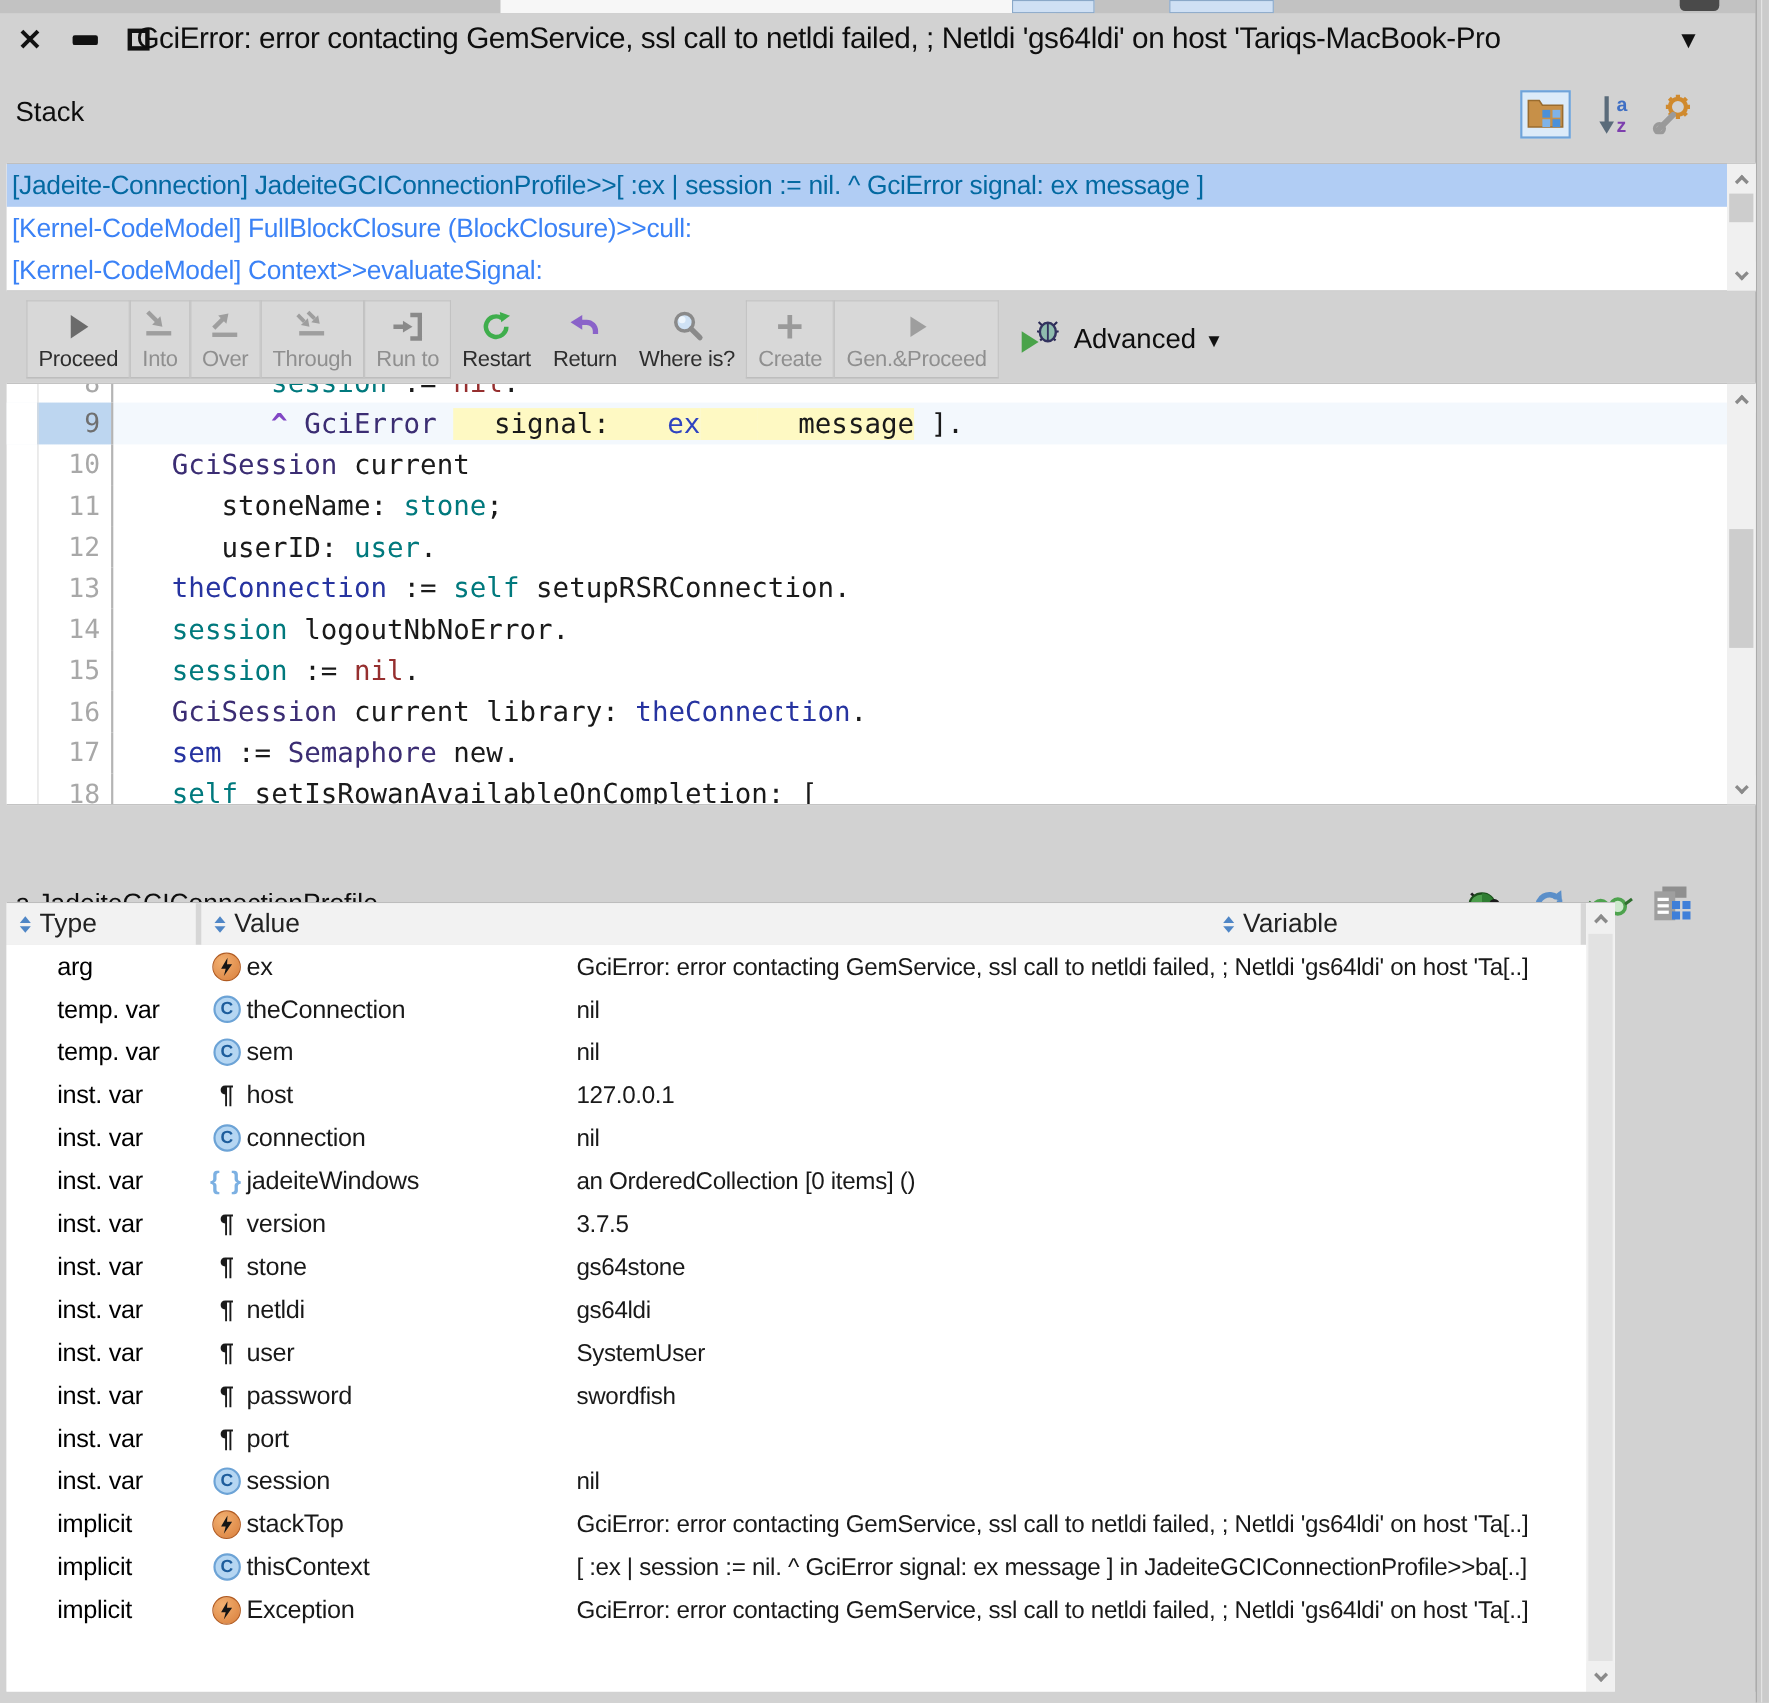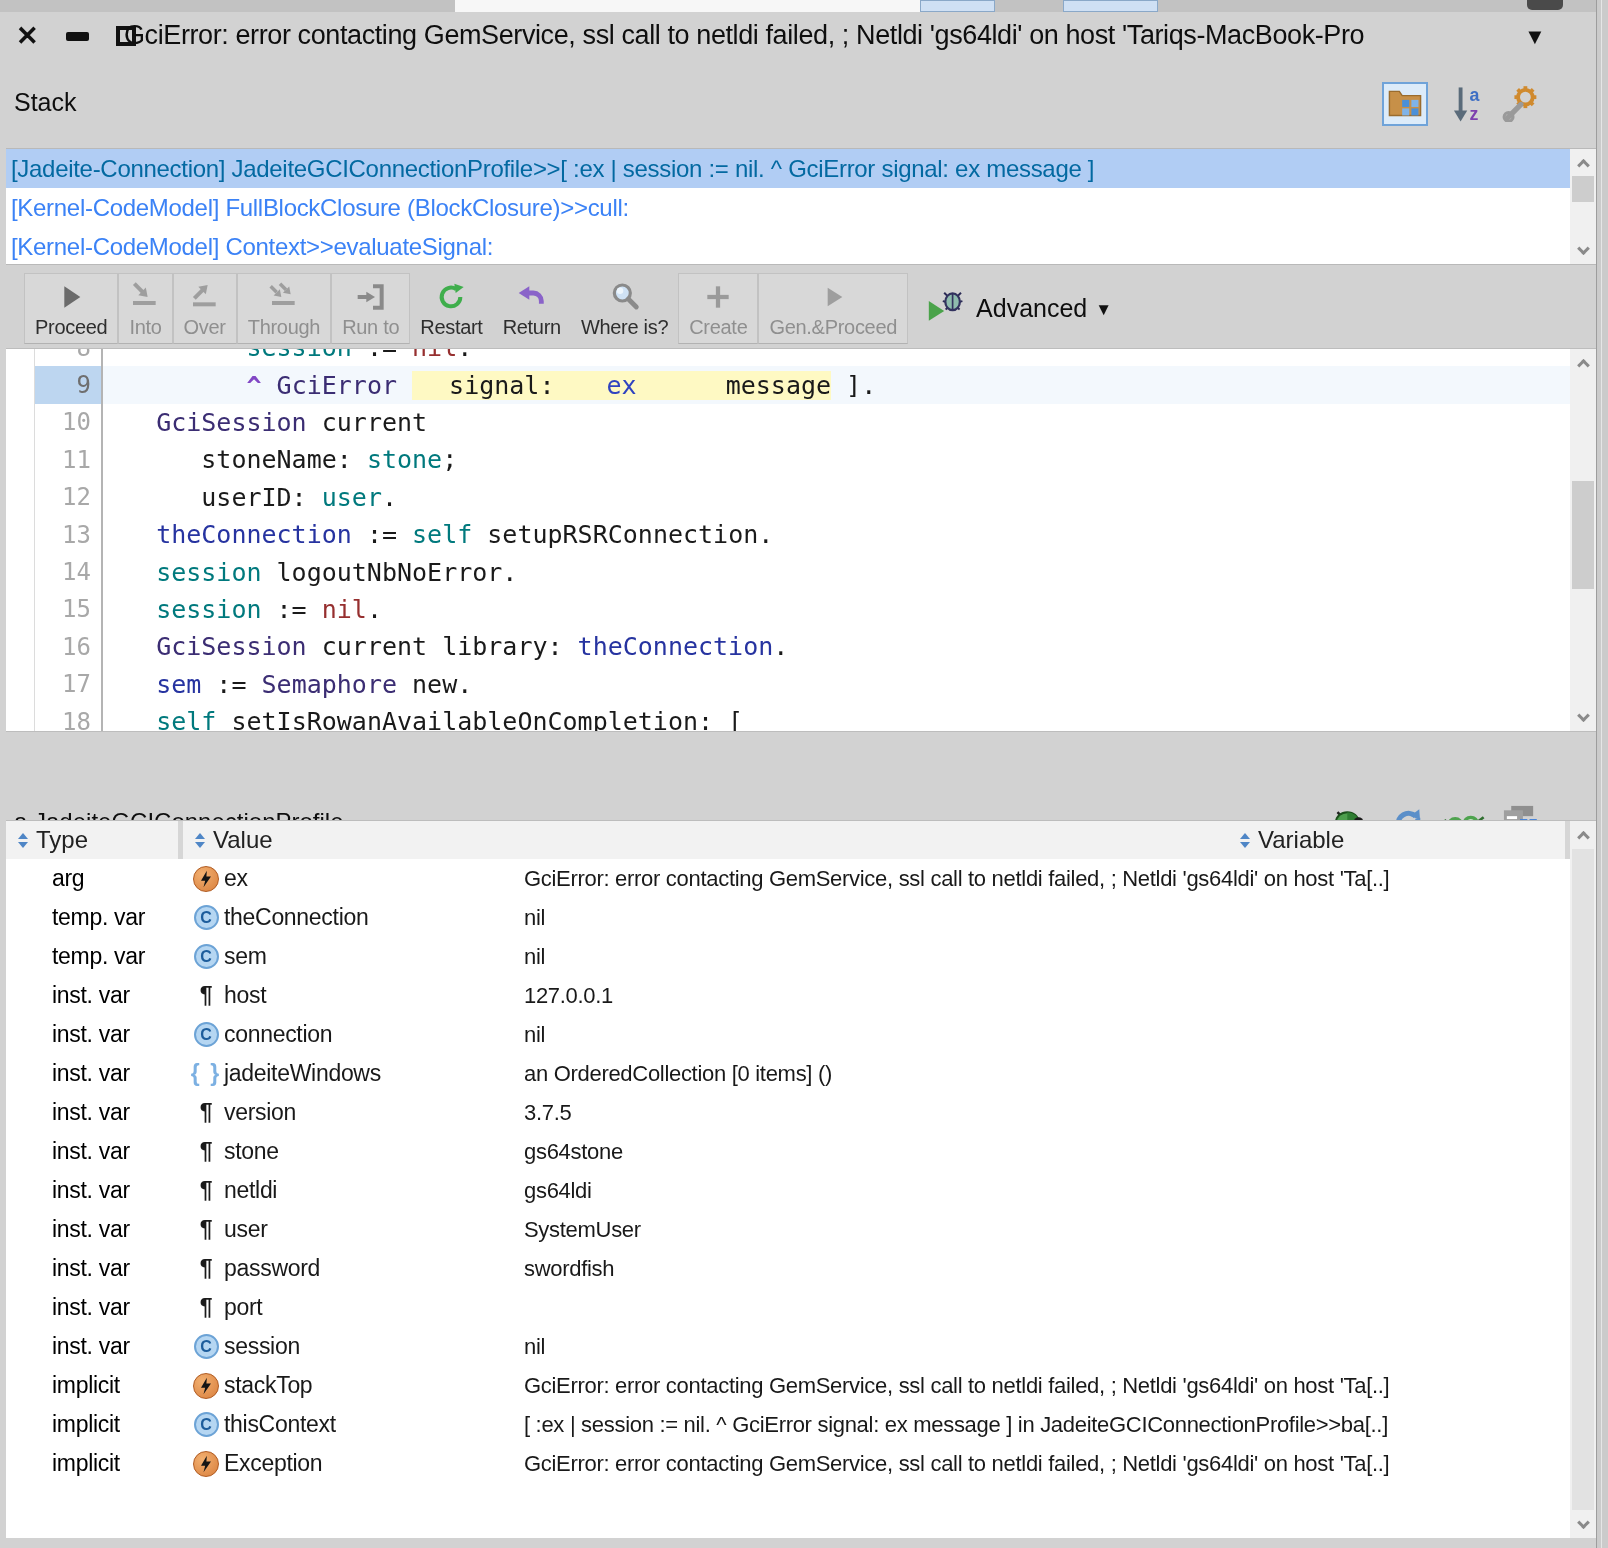--- a/index.html
+++ b/index.html
@@ -79,21 +79,21 @@
   .c-crt { color:#8247c5; font-weight:bold; }
   .c-ex { color:#2f43c0; }
   .hl { background:#fef9c3;padding-left:37px; }
 
   
   .inspector-bar { position:absolute; left:0; top:732px; width:1596px; height:88px;margin-top:48px; }
   .inspector-title { position:absolute; left:14px; top:28px; font-size:24px; color:#0e0e0e; }
   .insp-icon { position:absolute; top:24px; width:40px; height:40px; display:flex; align-items:center; justify-content:center; }
 
   
-  .vartable { position:absolute; left:6px; top:820px; width:1590px; height:718px; background:#ffffff; border-top:1px solid #bdbdbd; }
+  .vartable { position:absolute; left:6px; top:820px; width:1462px; height:718px; background:#ffffff; border-top:1px solid #bdbdbd; }
   .thead { position:absolute; left:0; top:0; right:26px; height:38px; display:flex; background:#d6d6d6; }
   .th { background:#f2f2f2; display:flex; align-items:center; gap:8px; padding-left:12px; font-size:24px; color:#222; }
   .th.type { width:172px; margin-right:5px; }
   .th.variable { width:337px; margin-right:5px; }
   .th.value { flex:1; }
   .sortglyph { display:flex; flex-direction:column; gap:3px; }
   .tri-up { width:0; height:0; border-left:5px solid transparent; border-right:5px solid transparent; border-bottom:6px solid #4f86c6; }
   .tri-down { width:0; height:0; border-left:5px solid transparent; border-right:5px solid transparent; border-top:6px solid #4f86c6; }
   .tbody { position:absolute; left:0; top:38px; right:26px; bottom:0; overflow:hidden; background:#fff; }
   .trow { display:flex; height:39px; align-items:center; }

